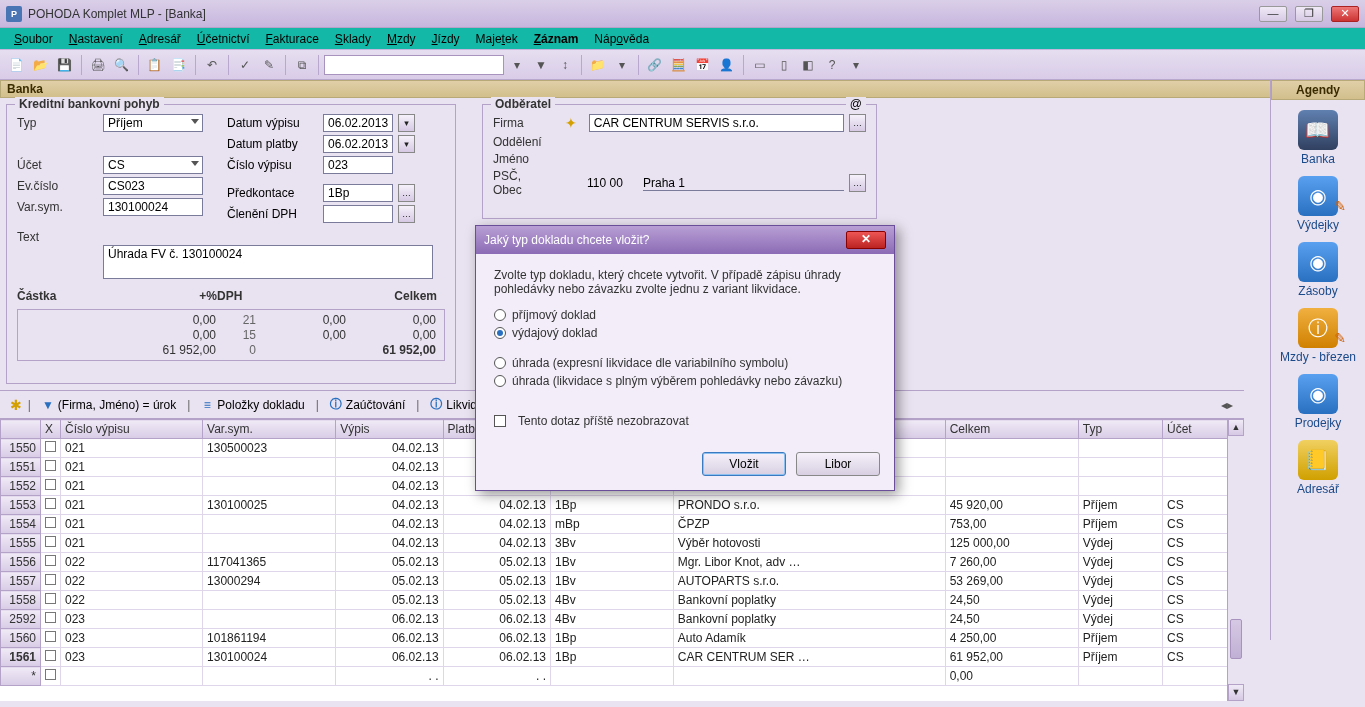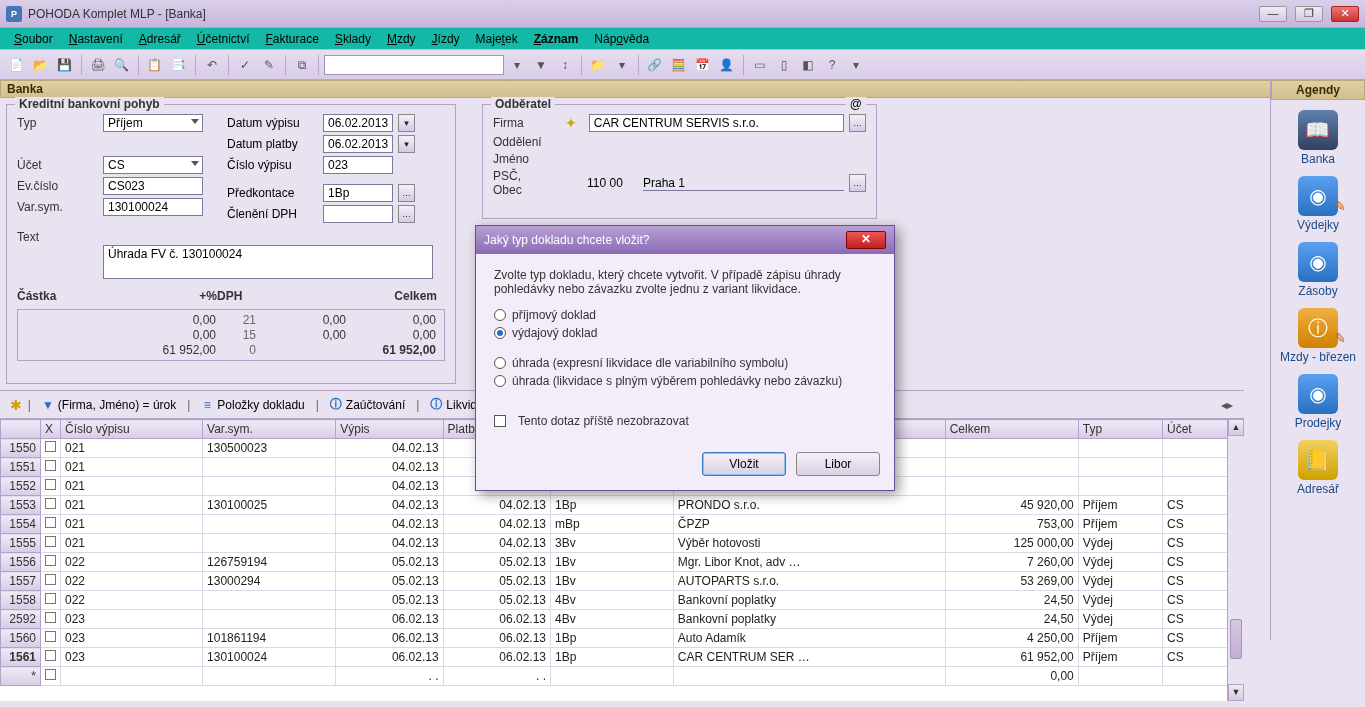--- a/index.html
+++ b/index.html
@@ -51,21 +51,21 @@
   
   .tabstrip { display:flex;align-items:center;gap:2px;padding:2px 6px;background:#E9E2F0;border-top:1px solid #B5A2C9;border-bottom:1px solid #B5A2C9; }
   .tab { padding:2px 8px;border:1px solid transparent;cursor:default;display:flex;align-items:center;gap:4px; }
   .tabicon { display:inline-block;width:12px;text-align:center;color:#2A70C0;font-weight:bold; }
   .tabstrip .star { color:#D4A000;font-size:14px;padding:0 4px; }
   
   .tablewrap { position:relative;background:#fff; }
   table.grid { border-collapse:collapse;width:1228px;background:#fff; }
   table.grid th { background:linear-gradient(#F0EAF6,#D8CCE6);border:1px solid #B5A2C9;padding:2px 4px;font-weight:normal;color:#333;text-align:left;white-space:nowrap; }
   table.grid td { border-right:1px solid #E0D6EC;border-bottom:1px solid #E0D6EC;padding:2px 4px;white-space:nowrap;color:#222;background:#fff; }
-  table.grid td.num { text-align:right; }
+  table.grid td.num { text-align:left; }
   table.grid td.rowhead { background:linear-gradient(#F0EAF6,#D8CCE6);border:1px solid #B5A2C9;text-align:right;width:40px;color:#333; }
   table.grid tr.selrow td.rowhead { font-weight:bold; }
   .chk { width:11px;height:11px;border:1px solid #777;display:inline-block;background:#fff; }
   
   .vscroll { position:absolute;right:0;top:0;width:17px;bottom:0;background:#E9E2F0;border-left:1px solid #B5A2C9; }
   .vscroll .sbtn { height:17px;background:linear-gradient(#F0EAF6,#D6C9E4);border:1px solid #B5A2C9;text-align:center;font-size:9px;line-height:15px;color:#333; }
   .vscroll .thumb { position:absolute;left:2px;right:2px;top:200px;height:40px;background:linear-gradient(#D6C9E4,#C0B0D4);border:1px solid #A793BE;border-radius:2px; }
   
   .overlay { position:absolute;inset:0; }
   .dialog { position:absolute;left:475px;top:225px;width:420px;background:#F2EDF8;border:1px solid #6A4E9A;box-shadow:4px 4px 12px rgba(0,0,0,.4); }
@@ -377,21 +377,21 @@
     <td>3Bv</td>
           <td>Výběr hotovosti</td>
           <td class="num">125 000,00</td>
           <td>Výdej</td>
           <td>CS</td>
         </tr>
         <tr class="">
     <td class="rowhead">1556</td>
     <td><span class="chk"></span></td>
     <td>022</td>
-    <td>126759194</td>
+    <td>117041365</td>
           <td style="text-align:right">05.02.13</td>
           <td style="text-align:right">05.02.13</td>
     <td>1Bv</td>
           <td>Mgr. Libor Knot, adv …</td>
           <td class="num">7 260,00</td>
           <td>Výdej</td>
           <td>CS</td>
         </tr>
         <tr class="">
     <td class="rowhead">1557</td>

